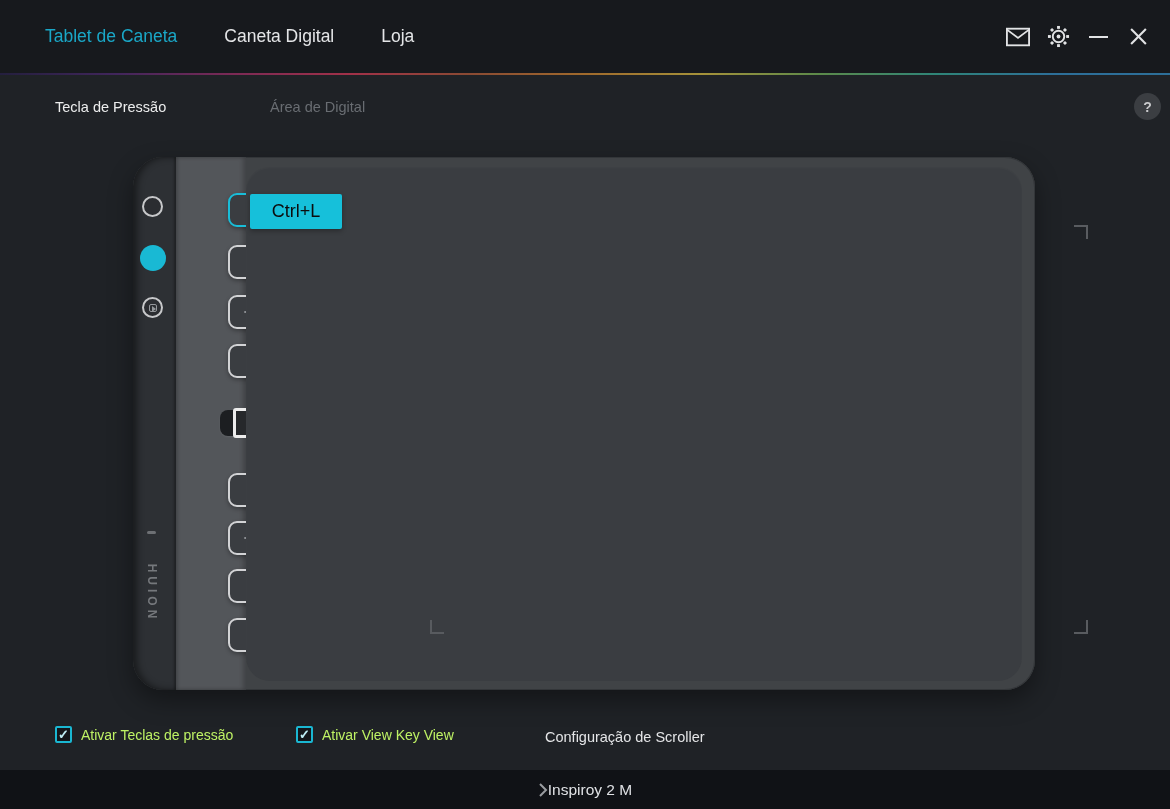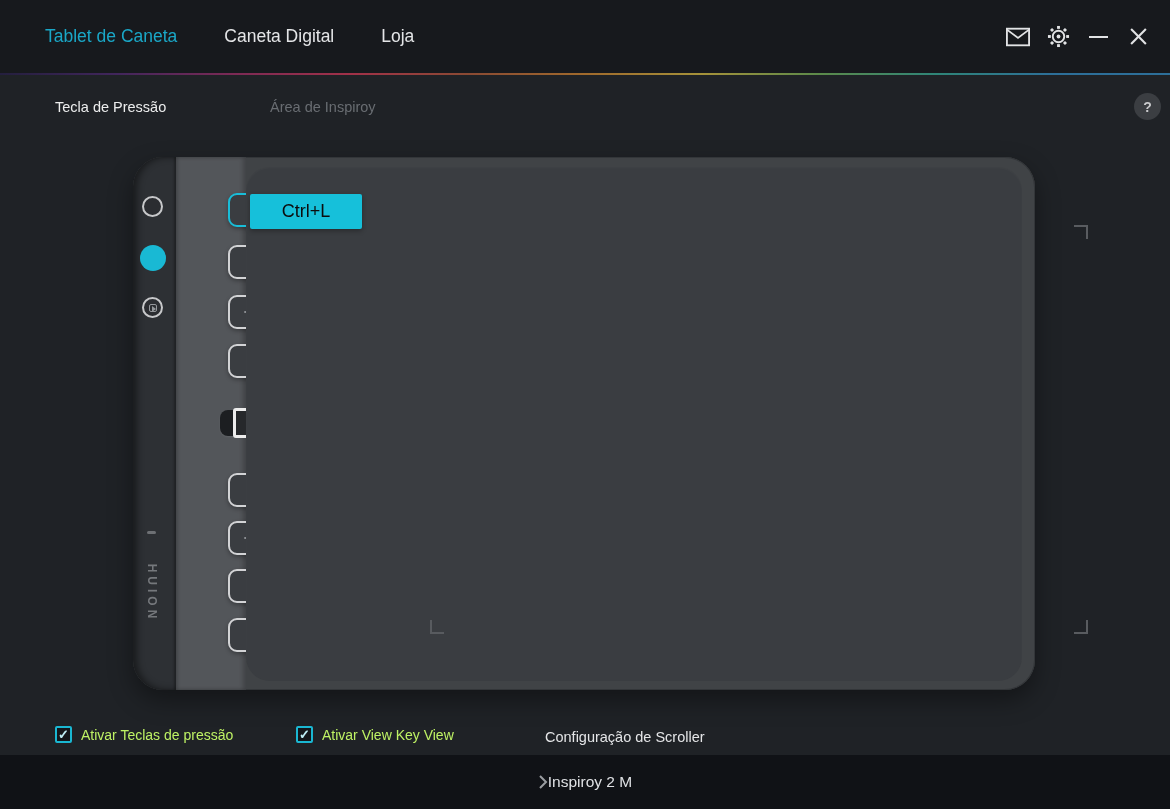--- a/index.html
+++ b/index.html
@@ -78,41 +78,41 @@
   }
   .pk.active { border-color:#19bdd8; }
   .pk .dash { position:absolute; left:50%; top:50%; transform:translate(-50%,-50%); width:14px; height:2px; background:#8a8d91; border-radius:1px; }
   .pk .dot  { position:absolute; left:50%; top:50%; transform:translate(-50%,-50%); width:3px; height:3px; background:#84878b; border-radius:50%; }
   .pk.k1 { top:36px; } .pk.k2 { top:88px; } .pk.k3 { top:138px; } .pk.k4 { top:187px; }
   .pk.k5 { top:316px; } .pk.k6 { top:364px; } .pk.k7 { top:412px; } .pk.k8 { top:461px; }
   .scroller { position:absolute; left:44px; top:250px; width:64px; height:32px; }
   .scroller .track { position:absolute; left:0; right:0; top:3px; bottom:3px; background:#1c1e21; border-radius:8px; box-shadow:0 1px 2px rgba(255,255,255,.08); }
   .scroller .thumb { position:absolute; left:13px; top:1px; width:38px; height:30px; background:#26282b; border:3px solid #ececec; border-radius:3px; }
   .key-label {
-    position:absolute; left:117px; top:37px; width:112px; height:35px;
+    position:absolute; left:117px; top:37px; width:92px; height:35px;
     background:#16c0da; color:#0c0d0e; font-size:18px; border-radius:2px;
     display:flex; align-items:center; justify-content:center;
     box-shadow:0 2px 5px rgba(0,0,0,.3);
   }
   .mark { position:absolute; width:14px; height:14px; }
   .mark.tr { left:828px; top:58px;  border-top:2px solid #595c60; border-right:2px solid #595c60; }
   .mark.bl { left:184px; top:453px; border-left:2px solid #585b5f; border-bottom:2px solid #585b5f; }
   .mark.br { left:828px; top:453px; border-right:2px solid #585b5f; border-bottom:2px solid #585b5f; }
   
   .opt { position:absolute; top:726px; display:flex; align-items:center; gap:9px; }
   .opt.o1 { left:55px; } .opt.o2 { left:296px; }
   .checkbox {
     width:17px; height:17px; border:2px solid #1ab7d2; border-radius:2px; background:#15171b;
     color:#bfeef6; font-size:13px; line-height:13px; text-align:center; font-weight:bold;
   }
   .opt-label { font-size:14px; color:#bef264; }
   .scroller-link { position:absolute; left:545px; top:729px; font-size:14.5px; color:#e4e5e7;text-align:center; }
   
   .device-bar {
-    position:absolute; left:0; right:0; bottom:0; height:54px; background:#101216;
+    position:absolute; left:0; right:0; bottom:0; height:39px; background:#101216;
     display:flex; align-items:center; justify-content:center; 
   }
   .device-name { color:#dfe1e4; font-size:15.5px; }
   svg { display:block; }
 </style>
 </head>
 <body>
 
 <div class="navbar">
   <div class="nav-items">
@@ -153,21 +153,21 @@
           <line x1="2" y1="2" x2="16" y2="16"></line>
           <line x1="16" y1="2" x2="2" y2="16"></line>
         </svg>
     </div>
   </div>
 </div>
 <div class="rainbow"></div>
 
 <div class="tabrow">
   <div class="tab t1">Tecla de Pressão</div>
-  <div class="tab t2">Área de Inspiroy</div>
+  <div class="tab t2">Área de Digital</div>
   <div class="help-btn">?</div>
 </div>
 
 <div class="tablet">
   <div class="side-strip">
     <div class="ind i1"></div>
     <div class="ind i2"></div>
     <div class="ind i3">
       <span class="mini-sq"></span>
       <span class="mini-tri"></span>

